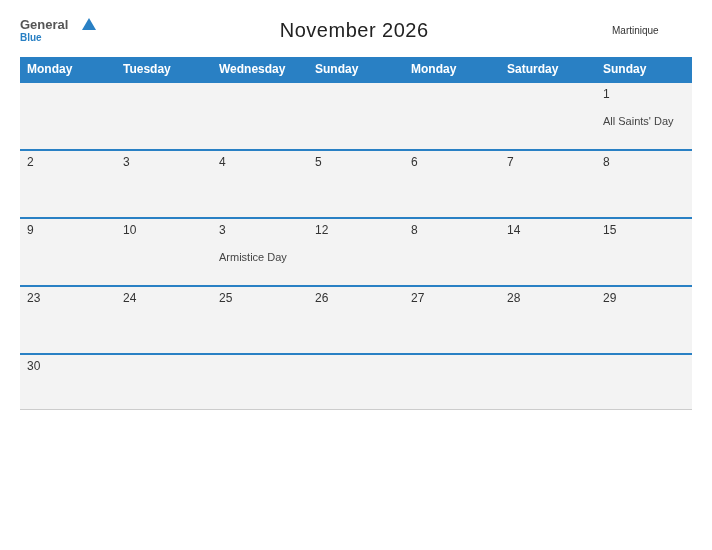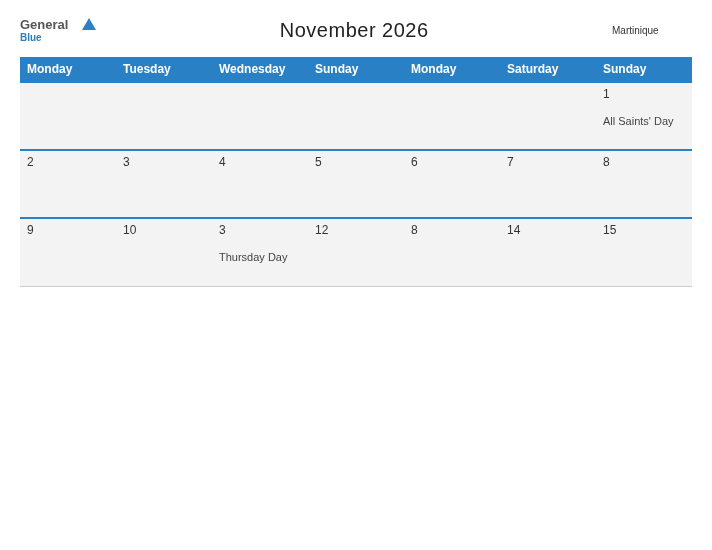--- a/index.html
+++ b/index.html
@@ -170,30 +170,64 @@
         </tr>
         <tr>
           <td>
             <span class="day-number">9</span>
           </td>
           <td>
             <span class="day-number">10</span>
           </td>
           <td>
             <span class="day-number">3</span>
-            <span class="day-event">Thursday Day</span>
+            <span class="day-event">Armistice Day</span>
           </td>
           <td>
             <span class="day-number">12</span>
           </td>
           <td>
             <span class="day-number">8</span>
           </td>
           <td>
             <span class="day-number">14</span>
           </td>
           <td>
             <span class="day-number">15</span>
           </td>
+        </tr>
+        <tr>
+          <td>
+            <span class="day-number">23</span>
+          </td>
+          <td>
+            <span class="day-number">24</span>
+          </td>
+          <td>
+            <span class="day-number">25</span>
+          </td>
+          <td>
+            <span class="day-number">26</span>
+          </td>
+          <td>
+            <span class="day-number">27</span>
+          </td>
+          <td>
+            <span class="day-number">28</span>
+          </td>
+          <td>
+            <span class="day-number">29</span>
+          </td>
+        </tr>
+        <tr class="last-row">
+          <td>
+            <span class="day-number">30</span>
+          </td>
+          <td class="empty"></td>
+          <td class="empty"></td>
+          <td class="empty"></td>
+          <td class="empty"></td>
+          <td class="empty"></td>
+          <td class="empty"></td>
         </tr>
       </tbody>
   </table>
 </div>
 
 </body></html>

